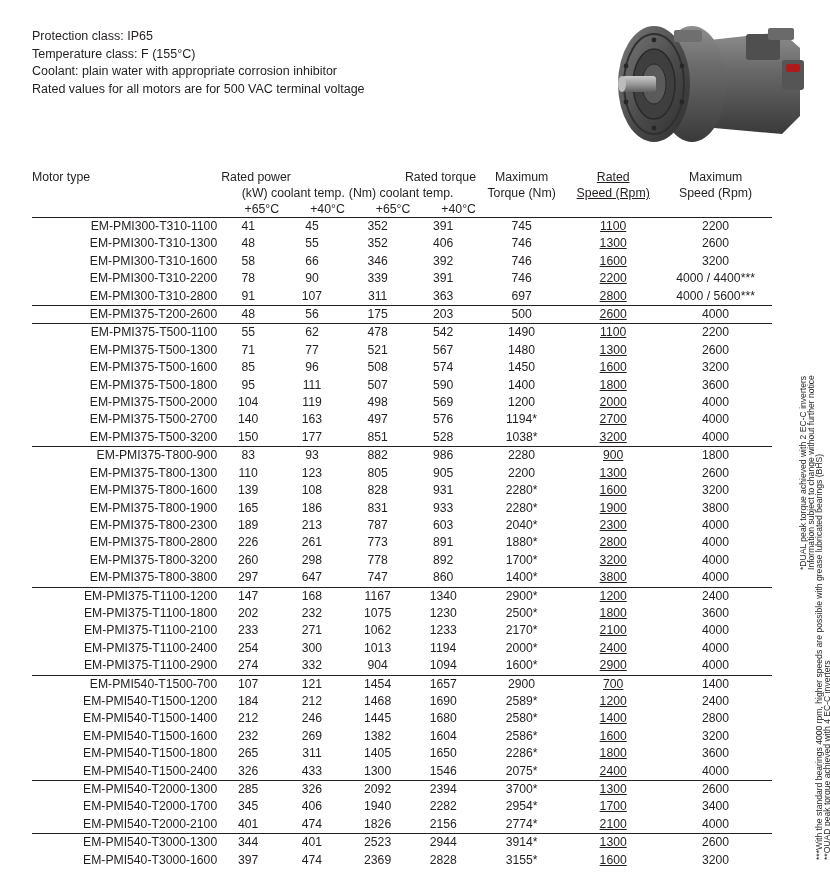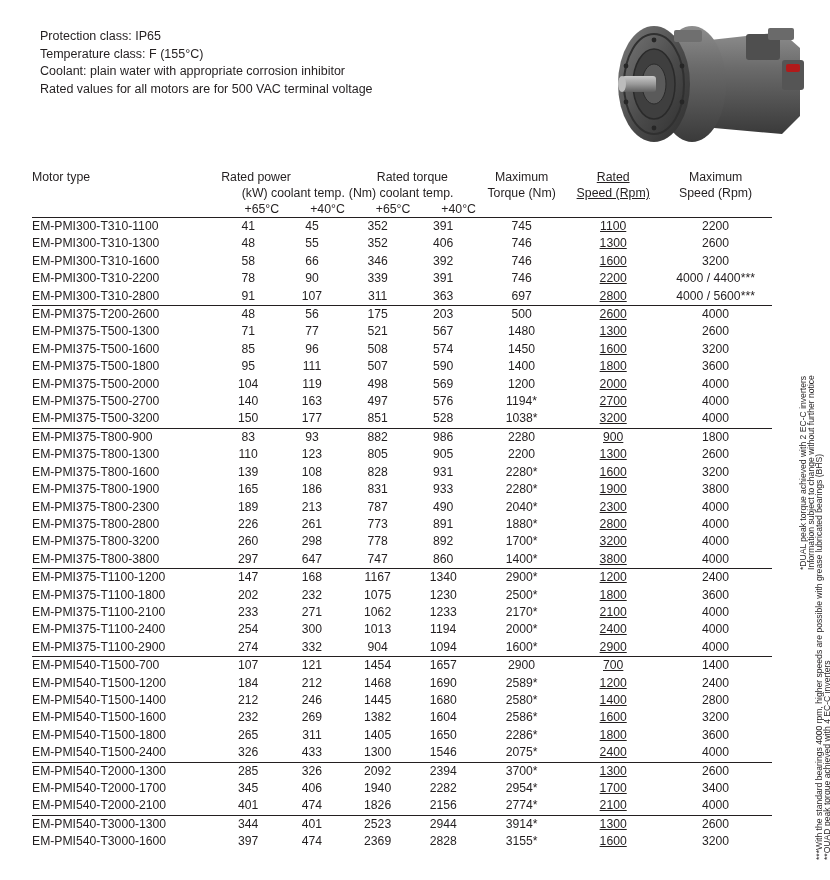--- a/index.html
+++ b/index.html
@@ -12,21 +12,21 @@
   }
   .page {
     position: relative;
     width: 830px; height: 880px;
     overflow: hidden;
   }
 
   
   .notes {
     position: absolute;
-    left: 40px; top: 28px;
+    left: 32px; top: 28px;
     font-size: 12.5px;
     line-height: 17.5px;
   }
   .notes div { white-space: nowrap; }
 
   
   .photo {
     position: absolute;
     left: 596px; top: 18px;
     width: 216px; height: 136px;
@@ -70,21 +70,21 @@
   .colG { width: 96px; text-decoration: underline; }
   .colH { width: 120px; }
 
   tbody.body td {
     height: 17.4px;
     line-height: 17.4px;
     font-size: 12.2px;
     text-align: center;
     white-space: nowrap;
   }
-  tbody.body td.name { text-align: left; }
+  tbody.body td.name { text-align: right; }
   tbody.body tr.grp-top td { border-top: 1px solid #231f20; }
 
   
   .vnotes {
     position: absolute;
     right: 4px; top: 300px;
     width: 30px; height: 560px;
   }
   .vnote {
     position: absolute;
@@ -157,21 +157,21 @@
       <rect x="78" y="12" width="28" height="12" rx="2" fill="#6f6f6f"></rect>
     </svg>
   </div>
 
   <div class="table-wrap">
     <table class="spec">
       <thead>
         <tr class="hdr hdr-line1">
           <td class="colA left">Motor type</td>
           <td class="colB" colspan="2" style="text-align:left;padding-left:4px">Rated power</td>
-          <td class="colD" colspan="2" style="text-align:center;padding-left:4px">Rated torque</td>
+          <td class="colD" colspan="2" style="text-align:right;padding-left:4px">Rated torque</td>
           <td class="colF">Maximum</td>
           <td class="colG">Rated</td>
           <td class="colH">Maximum</td>
         </tr>
         <tr class="hdr">
           <td class="colA left"></td>
           <td class="colB" colspan="2" style="text-align:right;padding-left:4px">(kW) coolant temp.</td>
           <td class="colD" colspan="2" style="text-align:left;padding-left:4px">(Nm) coolant temp.</td>
           <td class="colF">Torque (Nm)</td>
           <td class="colG">Speed (Rpm)</td>
@@ -242,20 +242,30 @@
           <tr class="grp-top">
             <td class="colA name">EM-PMI375-T200-2600</td>
             <td class="colB">48</td>
             <td class="colC">56</td>
             <td class="colD">175</td>
             <td class="colE">203</td>
             <td class="colF">500</td>
             <td class="colG">2600</td>
             <td class="colH">4000</td>
           </tr>
+          <tr class="grp-top">
+            <td class="colA name">EM-PMI375-T500-1100</td>
+            <td class="colB">55</td>
+            <td class="colC">62</td>
+            <td class="colD">478</td>
+            <td class="colE">542</td>
+            <td class="colF">1490</td>
+            <td class="colG">1100</td>
+            <td class="colH">2200</td>
+          </tr>
           <tr class="">
             <td class="colA name">EM-PMI375-T500-1300</td>
             <td class="colB">71</td>
             <td class="colC">77</td>
             <td class="colD">521</td>
             <td class="colE">567</td>
             <td class="colF">1480</td>
             <td class="colG">1300</td>
             <td class="colH">2600</td>
           </tr>
@@ -347,21 +357,21 @@
             <td class="colE">933</td>
             <td class="colF">2280*</td>
             <td class="colG">1900</td>
             <td class="colH">3800</td>
           </tr>
           <tr class="">
             <td class="colA name">EM-PMI375-T800-2300</td>
             <td class="colB">189</td>
             <td class="colC">213</td>
             <td class="colD">787</td>
-            <td class="colE">490</td>
+            <td class="colE">603</td>
             <td class="colF">2040*</td>
             <td class="colG">2300</td>
             <td class="colH">4000</td>
           </tr>
           <tr class="">
             <td class="colA name">EM-PMI375-T800-2800</td>
             <td class="colB">226</td>
             <td class="colC">261</td>
             <td class="colD">773</td>
             <td class="colE">891</td>

